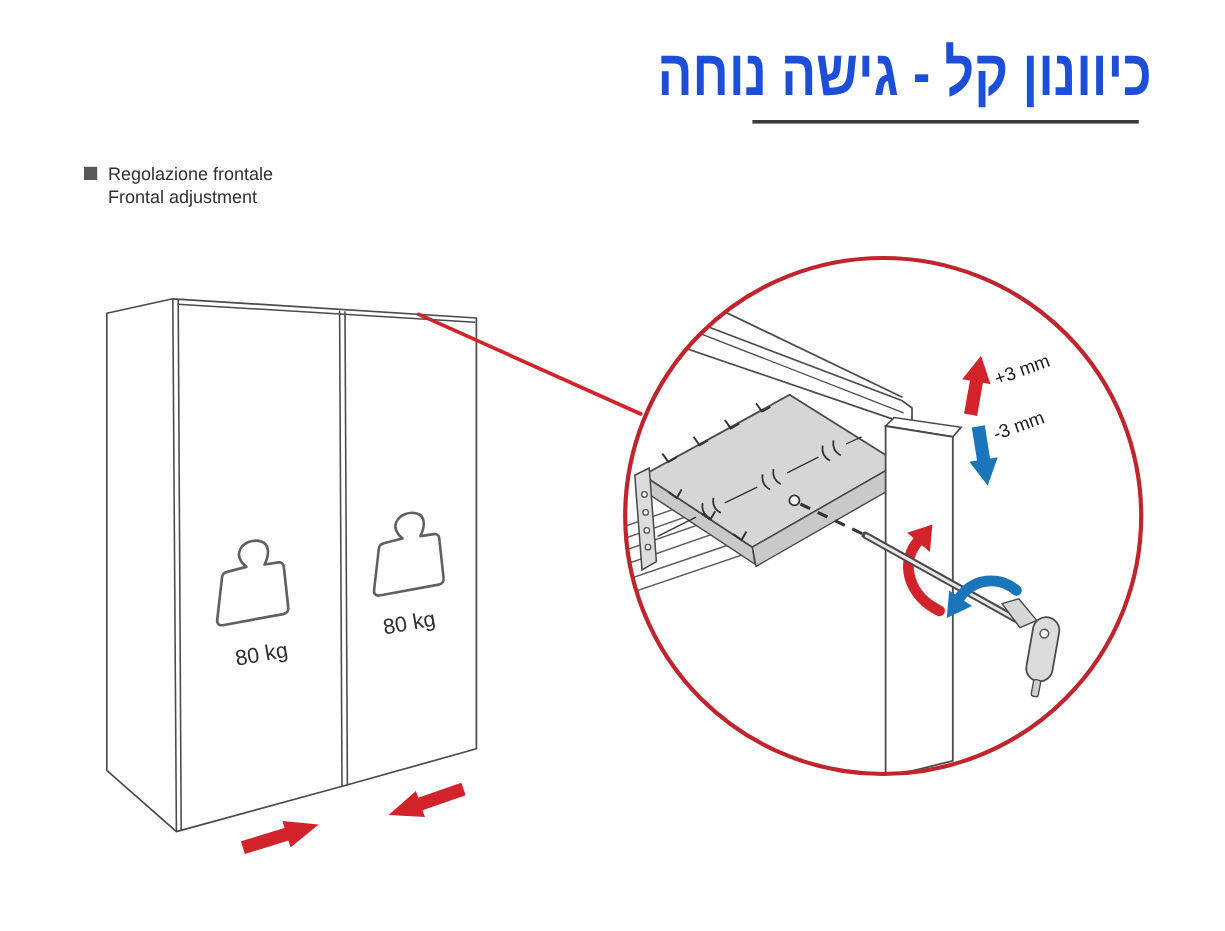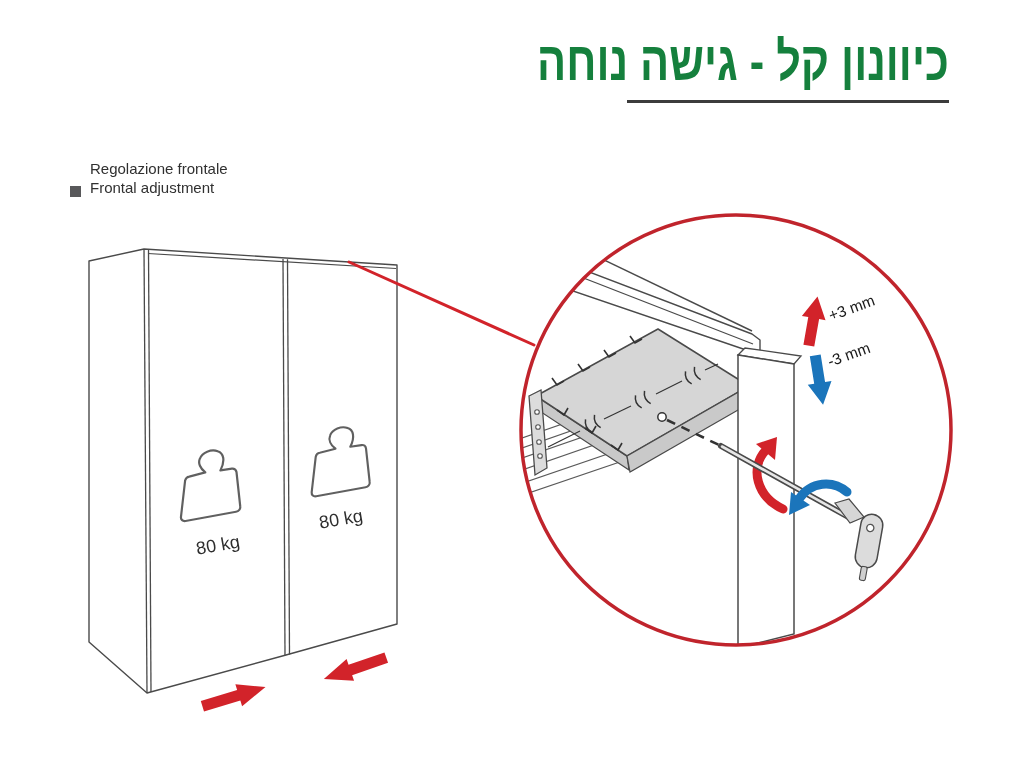--- a/index.html
+++ b/index.html
@@ -10,31 +10,31 @@
     --gray-fill:#d6d6d6;
     --text:#303030;
   }
   html,body{margin:0;padding:0;background:#ffffff;}
   .stage{
     position:relative;width:1021px;height:776px;background:#fff;overflow:hidden;
     font-family:"Liberation Sans",sans-serif;
   }
   .scene{position:absolute;left:0;top:0;width:1021px;height:776px;}
   .title{
-    position:absolute;top:28px;right:72px;height:70px;
-    direction:rtl;color:#15803d;font-weight:bold;font-size:54px;line-height:66px;
+    position:absolute;top:28px;right:61px;height:70px;
+    direction:rtl;color:#1d4ed8;font-weight:bold;font-size:54px;line-height:66px;
     white-space:nowrap;
   }
   .title .squeeze{display:inline-block;transform:scaleX(.8);transform-origin:100% 50%;}
   .title-underline{
     position:absolute;top:100px;right:72px;width:322px;height:3px;background:#3c3c3c;
   }
   .legend{
-    position:absolute;left:70px;top:136px;display:flex;gap:9px;align-items:flex-end;
-    color:var(--text);font-size:15px;line-height:19px;margin-top:23px;
+    position:absolute;left:70px;top:136px;display:flex;gap:9px;align-items:flex-start;
+    color:var(--text);font-size:15px;line-height:19px;
   }
   .legend .bullet{width:11px;height:11px;background:#58585a;margin-top:3px;flex:0 0 auto;}
   svg text{font-family:"Liberation Sans",sans-serif;}
 </style>
 </head>
 <body>
 
 <div class="stage">
 
   <svg class="scene" viewBox="0 0 1021 776">

